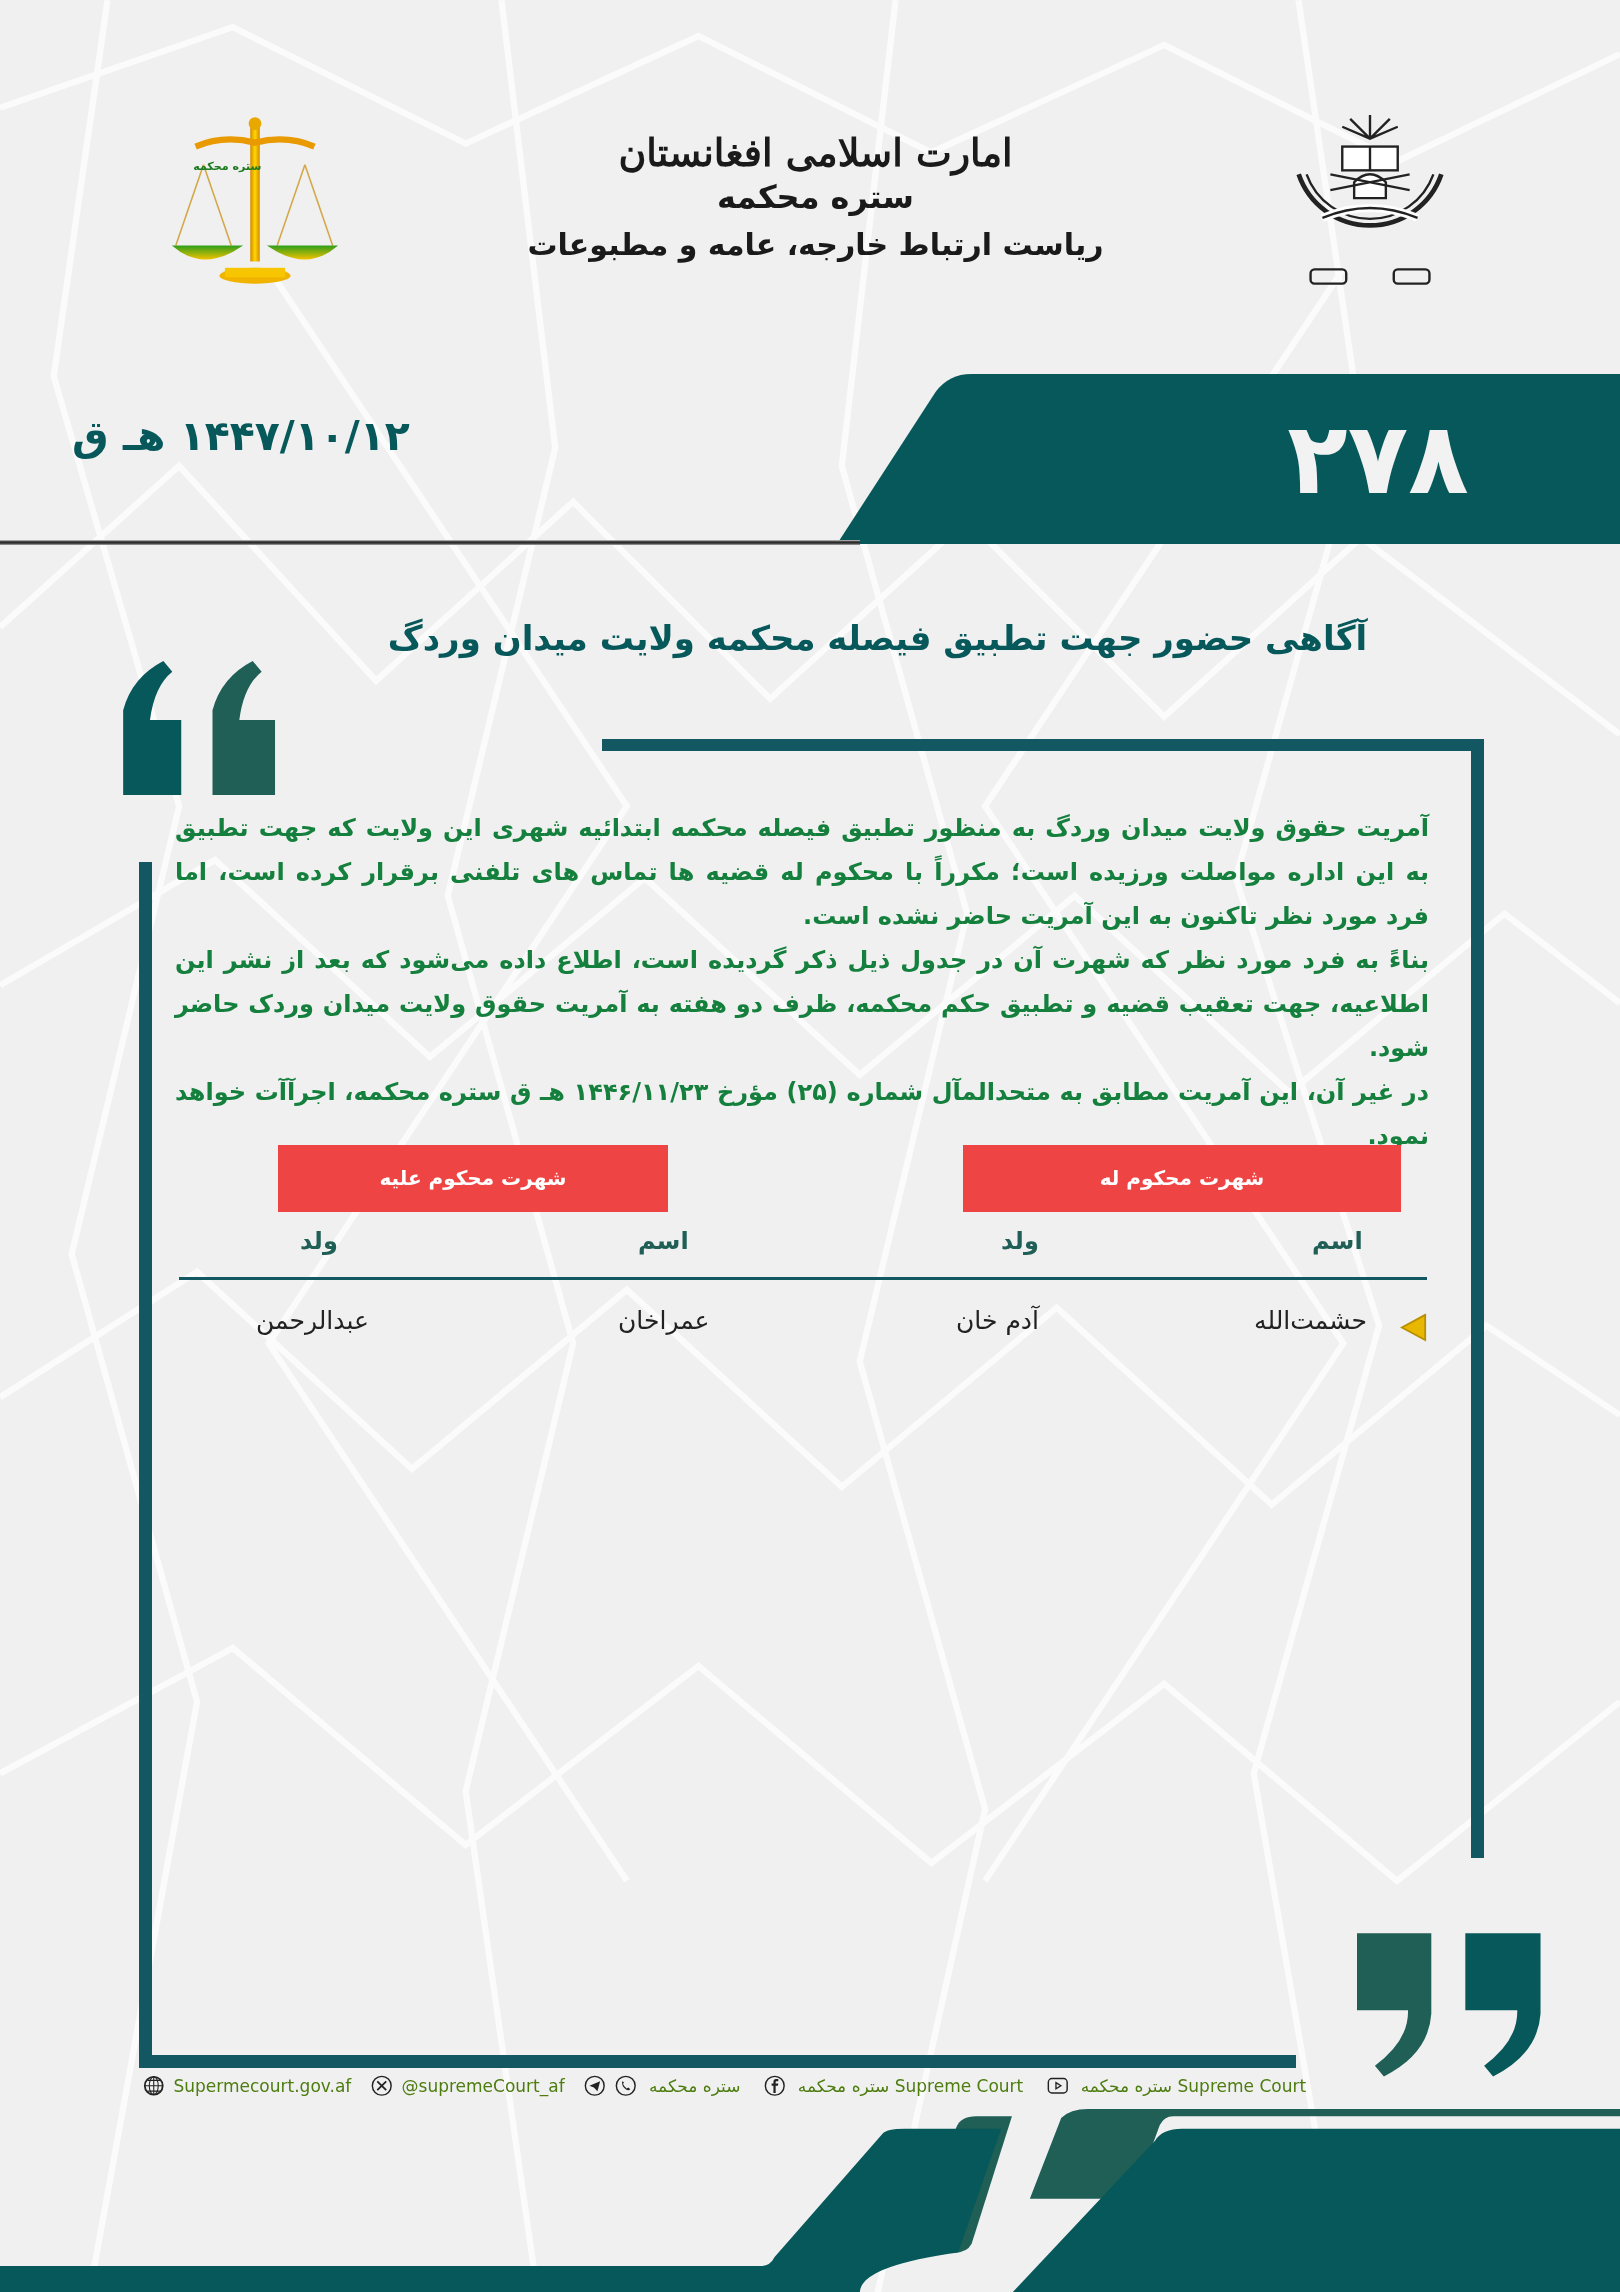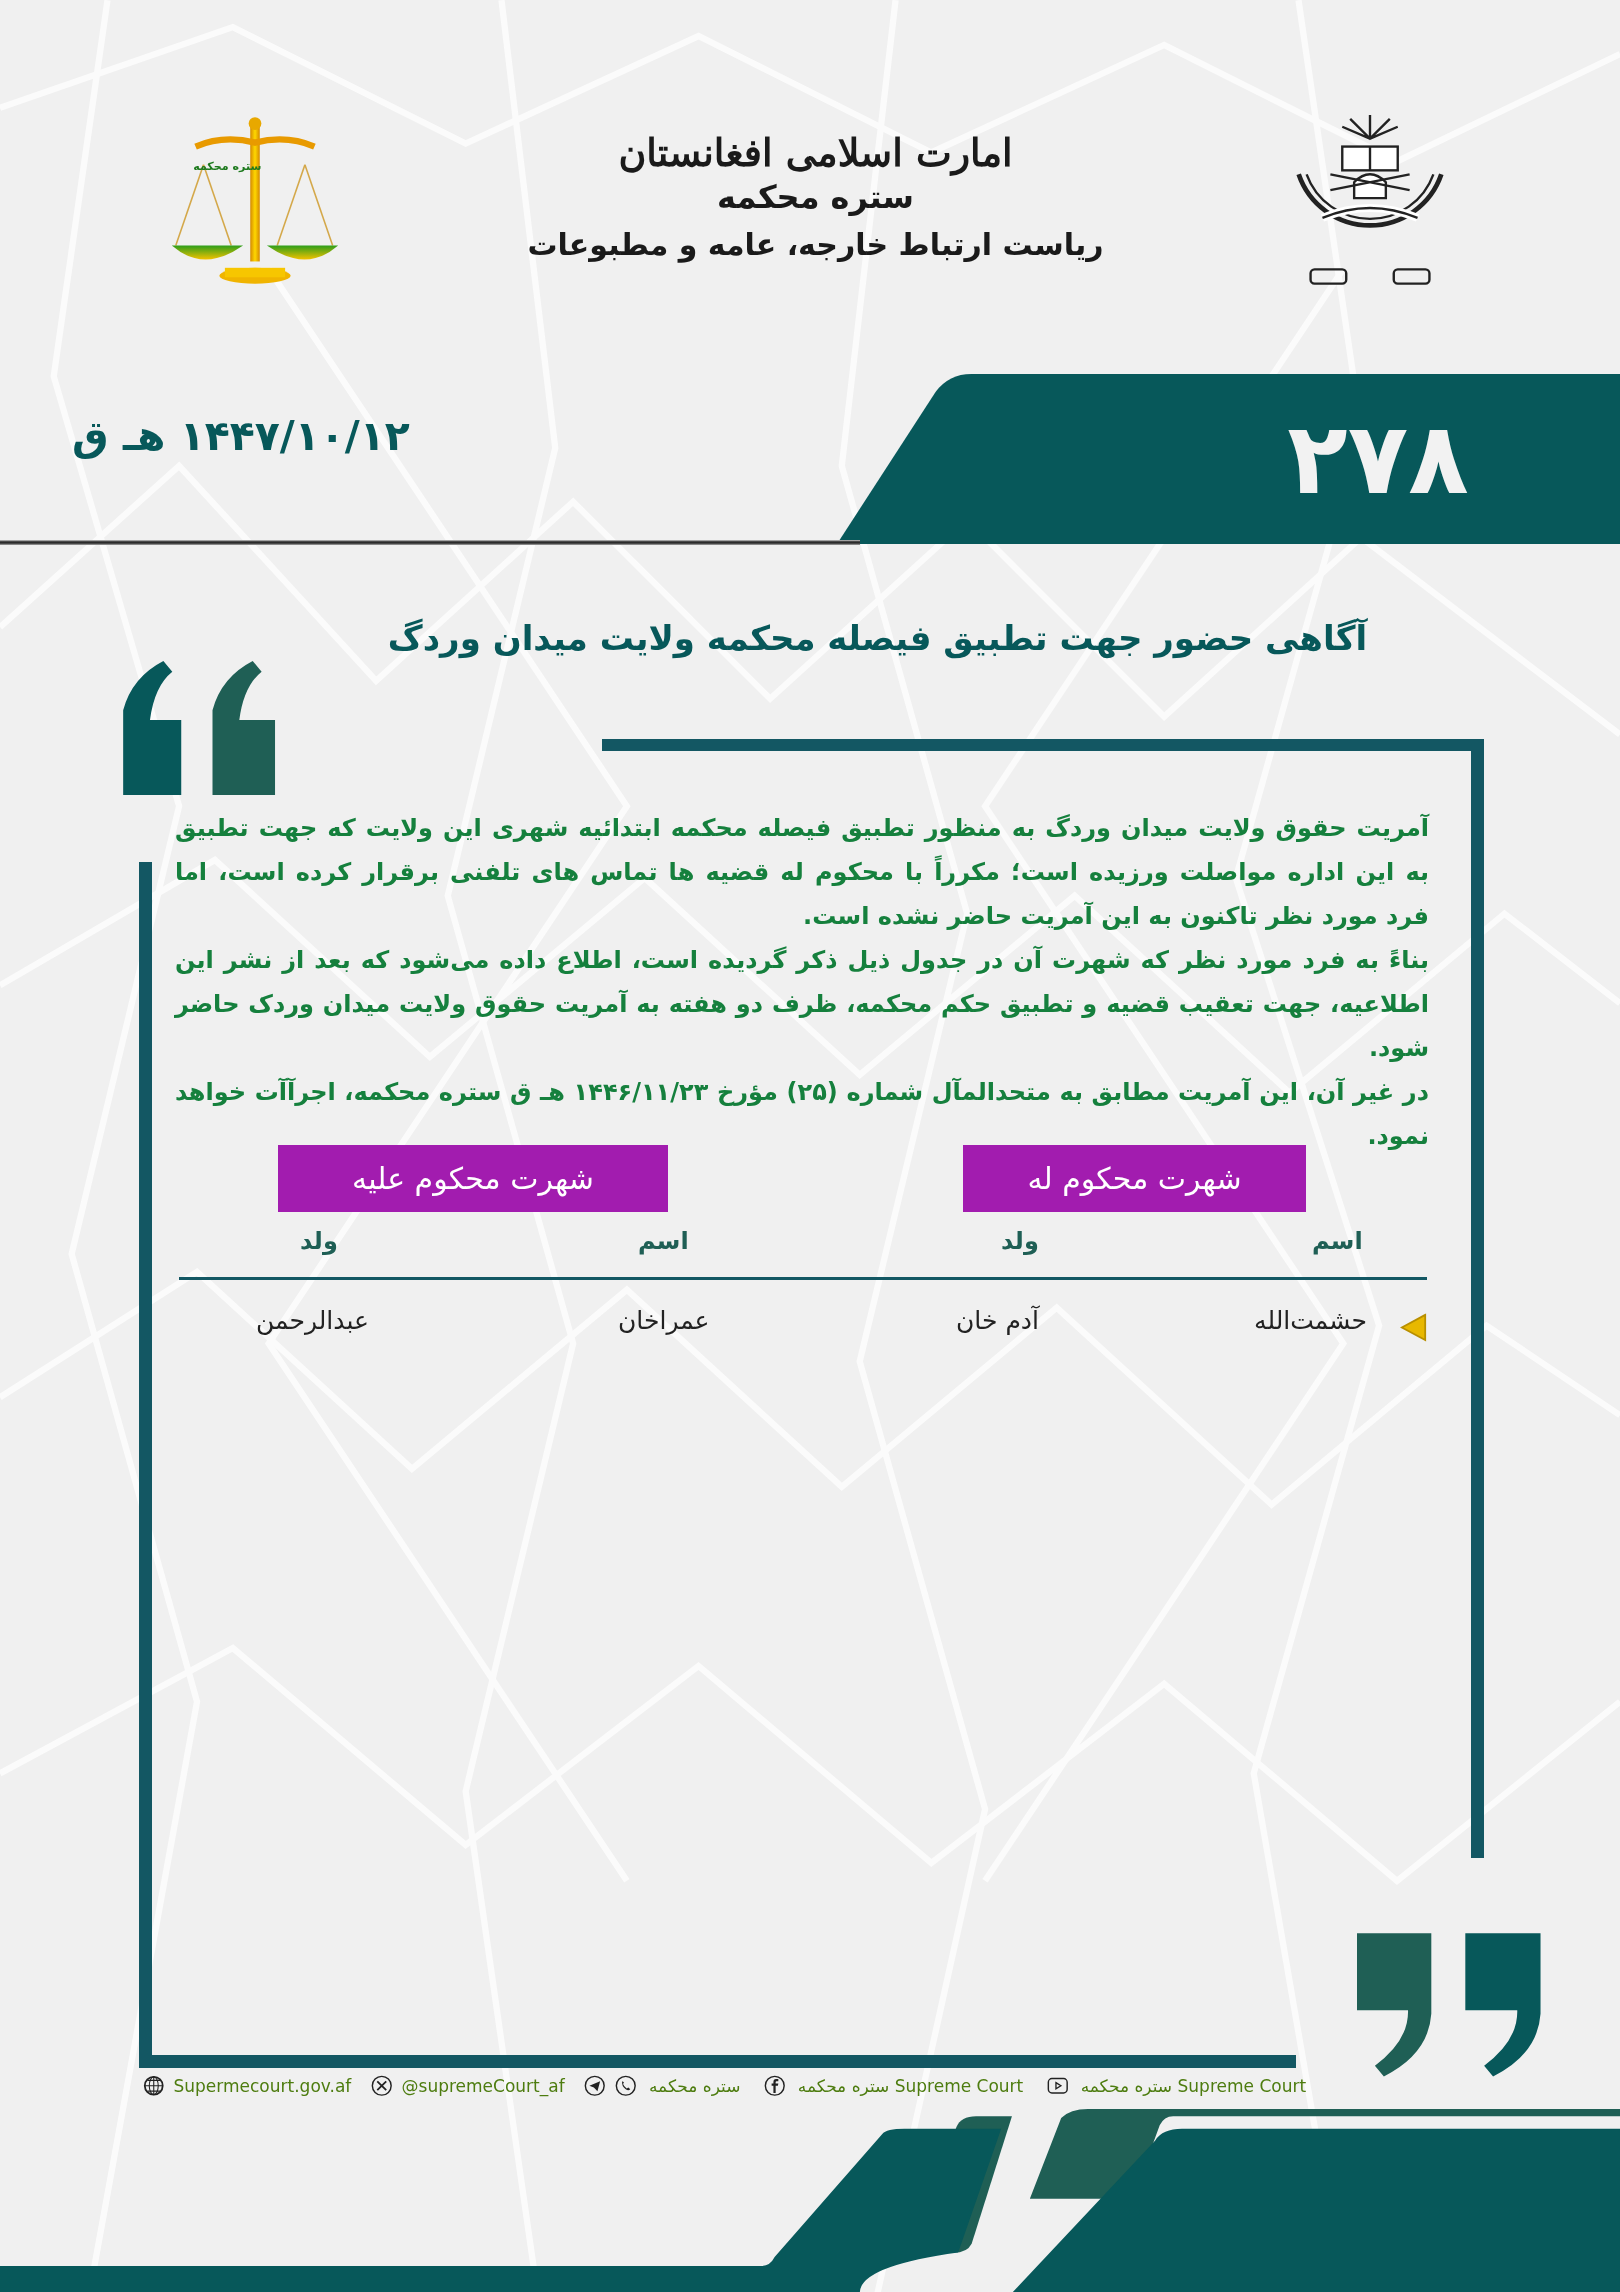--- a/index.html
+++ b/index.html
@@ -38,23 +38,23 @@
   .frame-bottom { left: 139px; top: 2055px; width: 1157px; height: 12.5px; background: #135763; z-index: 2; }
   .quote-open { left: 123px; top: 661px; width: 179px; height: 134px; z-index: 3; }
   .quote-close { left: 1357px; top: 1933px; width: 188px; height: 148px; z-index: 3; }
 
   
   .body-text { left: 175px; top: 806px; width: 1254px; z-index: 2; direction: rtl; text-align: justify;
     color: #15803d; font-size: 24px; font-weight: bold; line-height: 44px; }
   .body-text p { margin: 0; }
 
   
-  .tbl-hdr { height: 67px; background: #a21caf; color: #fff; font-size: 30px; font-weight: normal;
+  .tbl-hdr { height: 67px; background: #ef4444; color: #fff; font-size: 20px; font-weight: bold;
     text-align: center; line-height: 67px; z-index: 2; direction: rtl; }
-  .hdr-for { left: 963px; top: 1145px; width: 343px; }
+  .hdr-for { left: 963px; top: 1145px; width: 438px; }
   .hdr-against { left: 278px; top: 1145px; width: 390px; }
   .col-lbl { top: 1227px; color: #1f5f55; font-size: 24px; font-weight: bold; z-index: 2; direction: rtl; }
   .tbl-rule { left: 179px; top: 1277px; width: 1248px; height: 2.7px; background: #135763; z-index: 2; }
   .cell { top: 1306px; color: #222; font-size: 25px; z-index: 2; direction: rtl; }
   .bullet { left: 1400px; top: 1313px; width: 27px; height: 29px; z-index: 2; }
 
   
   .footer { left: 143px; top: 2071px; width: 1102px; height: 30px; z-index: 2; display: flex; align-items: center;
     font-size: 17px; color: #4d7c0f; white-space: nowrap; }
   .footer .item { display: flex; align-items: center; margin-right: 19.7px; }

